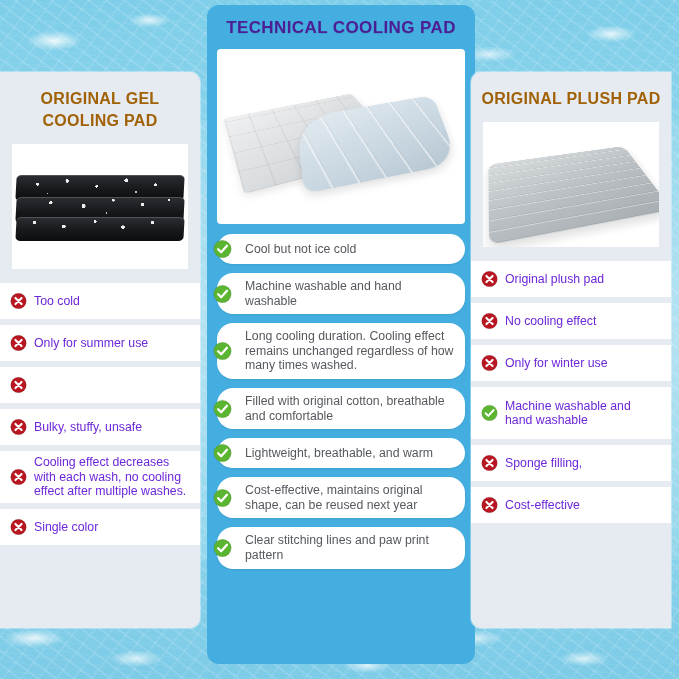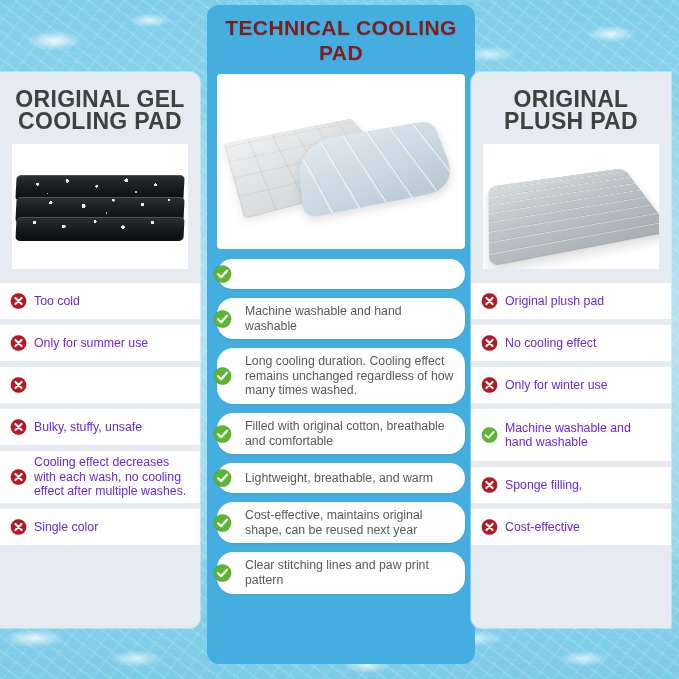--- a/index.html
+++ b/index.html
@@ -50,22 +50,22 @@
   
   .side-panel{
     position:absolute;top:72px;width:200px;height:556px;
     background:#e6ebf1;
     box-shadow:0 0 0 1px rgba(255,255,255,.35);
   }
   #leftPanel{left:0;border-radius:0 10px 10px 0;}
   #rightPanel{right:8px;border-radius:10px 0 0 10px;}
 
   .side-title{
-    text-align:center;color:#404040;font-weight:bold;
-    font-size:23px;line-height:22px;letter-spacing:.3px;
+    text-align:center;color:#a16207;font-weight:bold;
+    font-size:16px;line-height:22px;letter-spacing:.3px;
     padding:16px 2px 10px;text-transform:uppercase;
   }
   .side-photo{
     margin:2px 12px 0;height:125px;background:#fff;
     display:flex;align-items:center;justify-content:center;overflow:hidden;
   }
   .side-list{margin-top:14px;}
   .side-row{
     position:relative;height:36px;margin-bottom:6px;
     background:#fff;display:flex;align-items:center;
@@ -76,22 +76,22 @@
     padding-left:34px;padding-right:10px;
   }
   .side-row .ico{position:absolute;left:10px;top:50%;transform:translateY(-50%);}
 
   
   #centerPanel{
     position:absolute;left:207px;top:5px;width:268px;height:659px;
     background:#44aee0;border-radius:12px;
   }
   .center-title{
-    color:#7f1d1d;font-weight:bold;text-align:center;
-    font-size:21px;line-height:25px;letter-spacing:.4px;
+    color:#4c1d95;font-weight:bold;text-align:center;
+    font-size:17px;line-height:25px;letter-spacing:.4px;
     padding:10px 8px 9px;text-transform:uppercase;
     text-shadow:0 1px 1px rgba(0,0,0,.08);
   }
   .center-photo{
     margin:0 10px;height:175px;background:#fff;border-radius:4px;
     display:flex;align-items:center;justify-content:center;overflow:hidden;
   }
   .center-list{margin:10px 10px 0 10px;}
   .center-row{
     position:relative;background:#fff;border-radius:16px;
@@ -258,20 +258,21 @@
           <div class="fold"></div>
       </div>
     </div>
     <div class="center-list" id="centerList">
         <div class="center-row">
           <svg class="ico big" viewBox="0 0 20 20">
             <circle cx="10" cy="10" r="9.2" fill="#5cb531"></circle>
             <circle cx="10" cy="10" r="9.2" fill="none" stroke="rgba(0,0,0,.10)" stroke-width="1"></circle>
             <path d="M5.4 10.3 L8.6 13.4 L14.7 6.6" fill="none" stroke="#fff" stroke-width="2.4" stroke-linecap="round" stroke-linejoin="round"></path>
           </svg>
+          <div class="txt">Cool but not ice cold</div>
         </div>
         <div class="center-row">
           <svg class="ico big" viewBox="0 0 20 20">
             <circle cx="10" cy="10" r="9.2" fill="#5cb531"></circle>
             <circle cx="10" cy="10" r="9.2" fill="none" stroke="rgba(0,0,0,.10)" stroke-width="1"></circle>
             <path d="M5.4 10.3 L8.6 13.4 L14.7 6.6" fill="none" stroke="#fff" stroke-width="2.4" stroke-linecap="round" stroke-linejoin="round"></path>
           </svg>
           <div class="txt">Machine washable and hand washable</div>
         </div>
         <div class="center-row">

